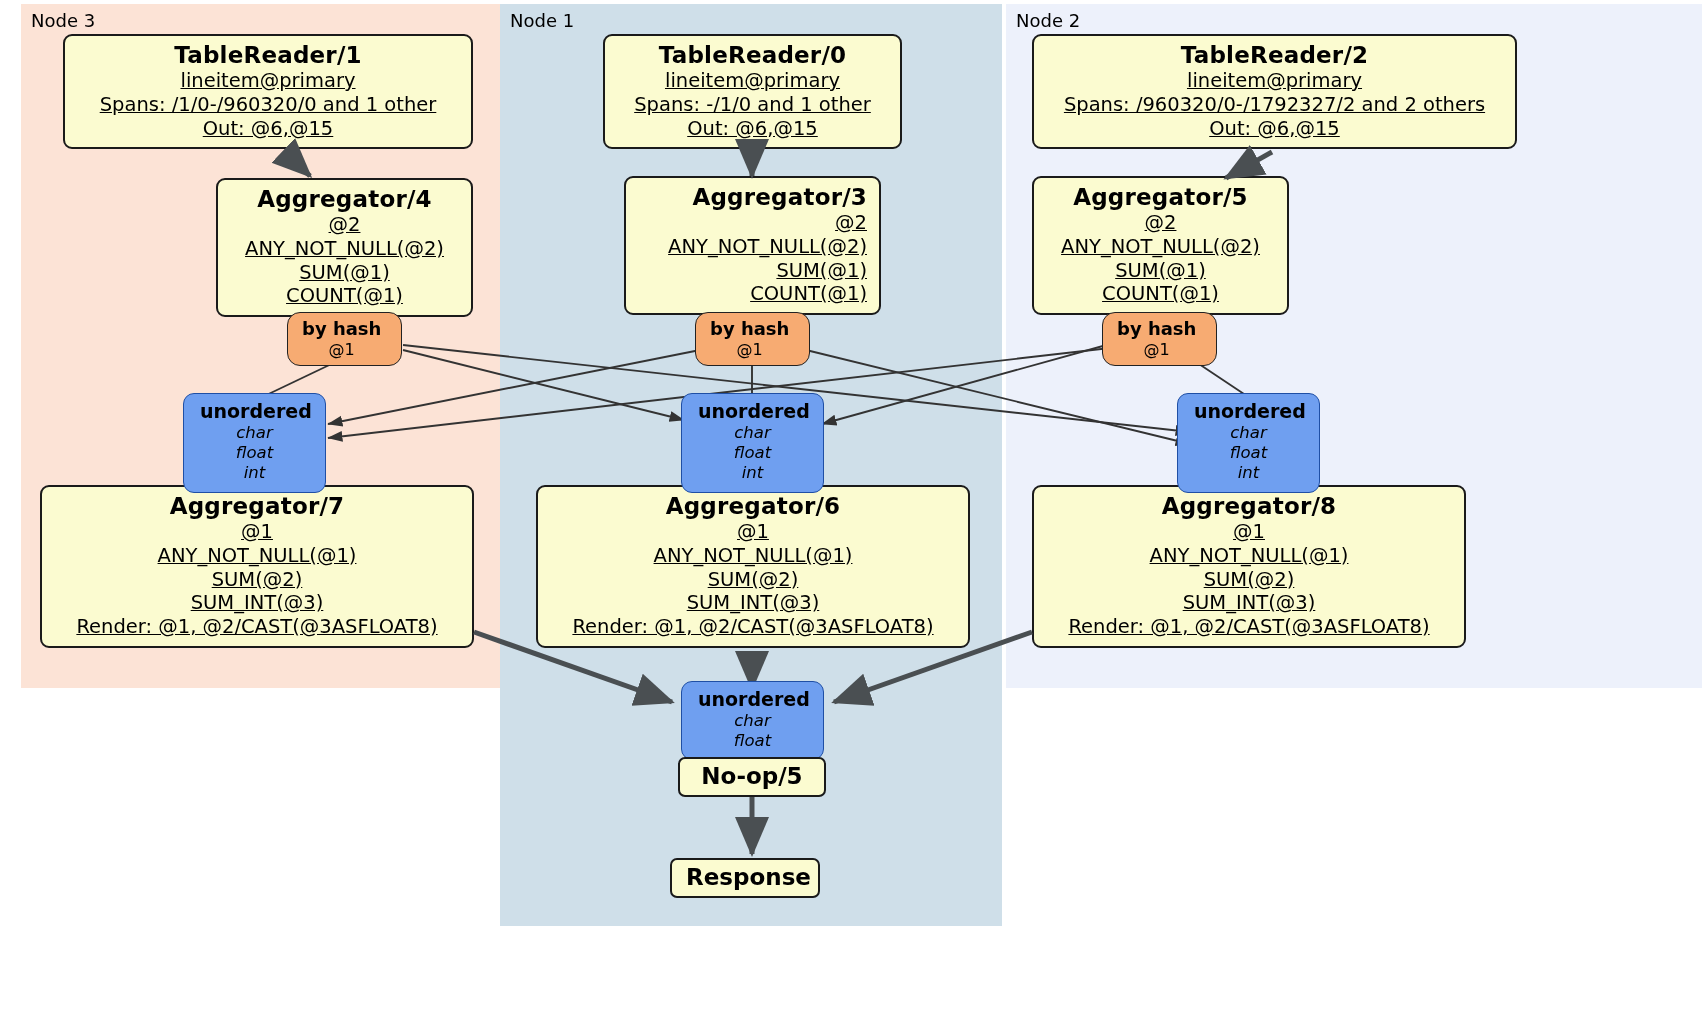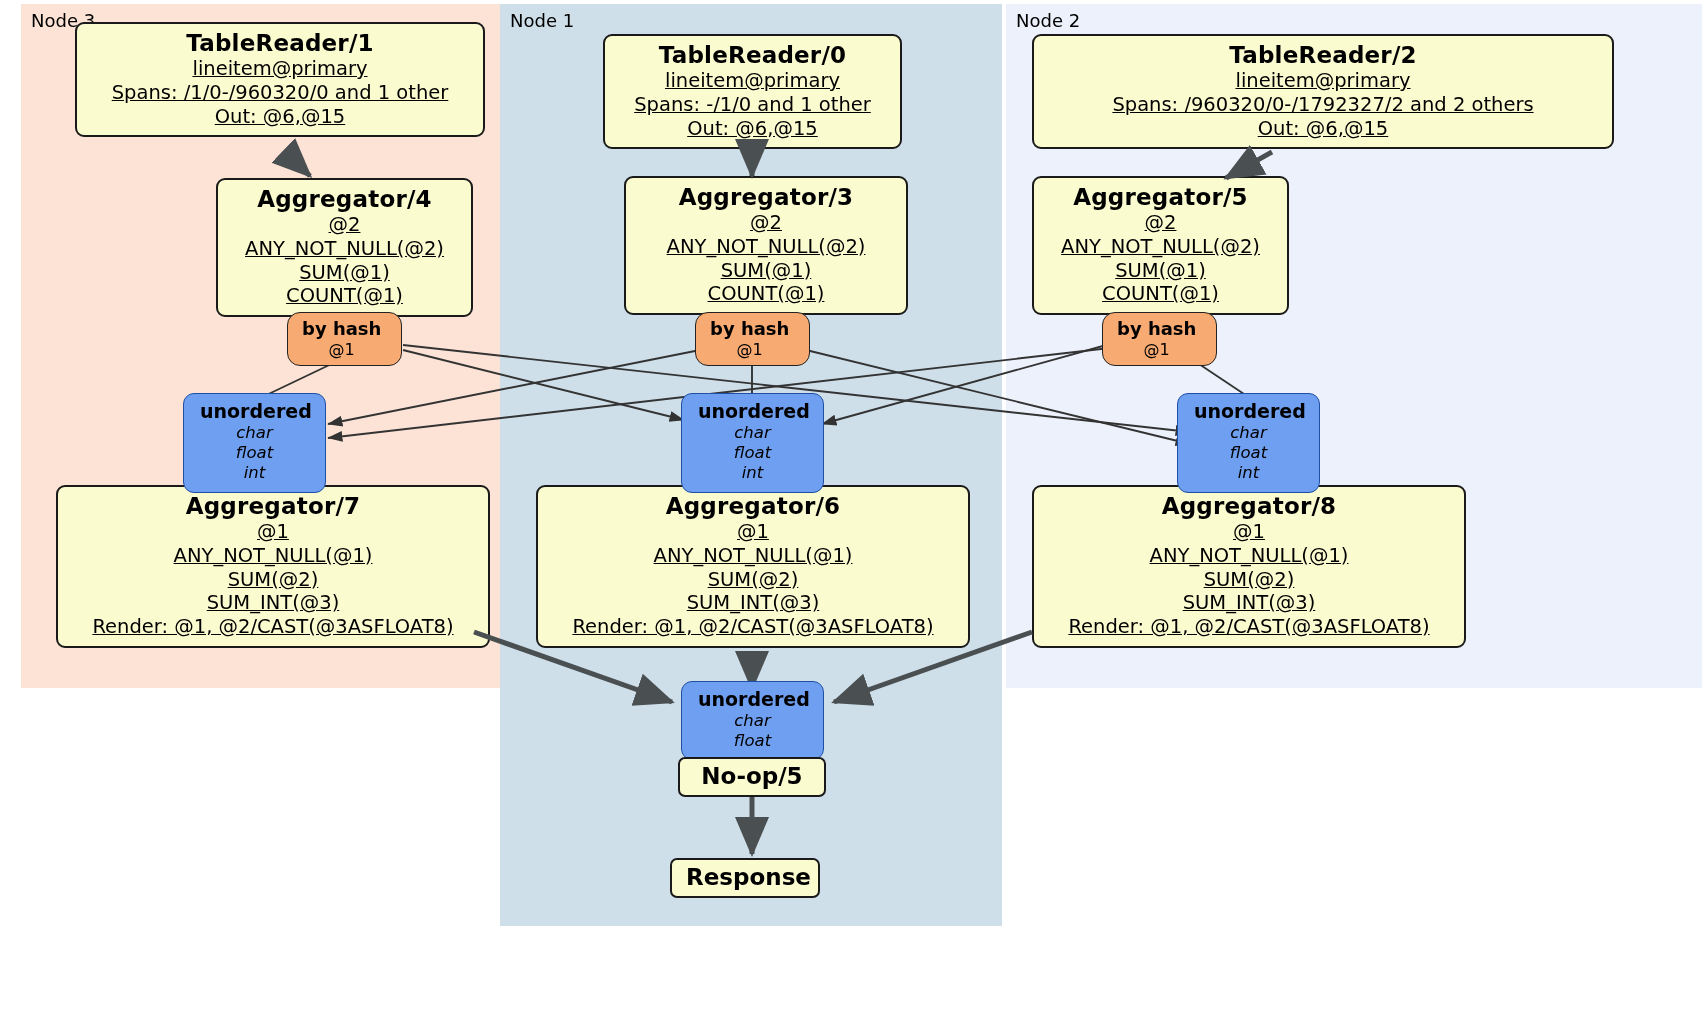--- a/index.html
+++ b/index.html
@@ -152,21 +152,21 @@
       <path d="M752,358 L752,396"></path>
       <path d="M700,350 L328,424" marker-end="url(#arrThin)"></path>
       <path d="M806,350 L1190,444" marker-end="url(#arrThin)"></path>
 
       <path d="M1190,358 L1250,398"></path>
       <path d="M1110,348 L328,438" marker-end="url(#arrThin)"></path>
       <path d="M1110,344 L822,424" marker-end="url(#arrThin)"></path>
     </g>
   </svg>
 
-  <div class="gnode proc" style="left:63px; top:22px; width:410px;margin-left:12px;">
+  <div class="gnode proc" style="left:63px; top:34px; width:410px;">
     <div class="ttl">TableReader/1</div>
     <div class="ln">lineitem@primary</div>
     <div class="ln">Spans: /1/0-/960320/0 and 1 other</div>
     <div class="ln">Out: @6,@15</div>
   </div>
 
   <div class="gnode proc" style="left:216px; top:178px; width:257px;">
     <div class="ttl">Aggregator/4</div>
     <div class="ln">@2</div>
     <div class="ln">ANY_NOT_NULL(@2)</div>
@@ -179,37 +179,37 @@
     <div class="ln">@1</div>
   </div>
 
   <div class="gnode sync" style="left:183px; top:393px; width:143px;">
     <div class="ttl">unordered</div>
     <div class="ln">char</div>
     <div class="ln">float</div>
     <div class="ln">int</div>
   </div>
 
-  <div class="gnode proc" style="left:56px; top:485px; width:434px;">
+  <div class="gnode proc" style="left:40px; top:485px; width:434px;">
     <div class="ttl">Aggregator/7</div>
     <div class="ln">@1</div>
     <div class="ln">ANY_NOT_NULL(@1)</div>
     <div class="ln">SUM(@2)</div>
     <div class="ln">SUM_INT(@3)</div>
     <div class="ln">Render: @1, @2/CAST(@3ASFLOAT8)</div>
   </div>
 
   <div class="gnode proc" style="left:603px; top:34px; width:299px;">
     <div class="ttl">TableReader/0</div>
     <div class="ln">lineitem@primary</div>
     <div class="ln">Spans: -/1/0 and 1 other</div>
     <div class="ln">Out: @6,@15</div>
   </div>
 
-  <div class="gnode proc" style="left:624px; top:176px; width:284px;">
+  <div class="gnode proc" style="left:624px; top:176px; width:257px;text-align:right;">
     <div class="ttl">Aggregator/3</div>
     <div class="ln">@2</div>
     <div class="ln">ANY_NOT_NULL(@2)</div>
     <div class="ln">SUM(@1)</div>
     <div class="ln">COUNT(@1)</div>
   </div>
 
   <div class="gnode router" style="left:695px; top:312px;">
     <div class="ttl">by hash</div>
     <div class="ln">@1</div>
@@ -238,21 +238,21 @@
   </div>
 
   <div class="gnode smallbox" style="left:678px; top:757px; width:148px;">
     <div>No-op/5</div>
   </div>
 
   <div class="gnode smallbox" style="left:670px; top:858px; width:150px;">
     <div>Response</div>
   </div>
 
-  <div class="gnode proc" style="left:1032px; top:34px; width:582px;">
+  <div class="gnode proc" style="left:1032px; top:34px; width:485px;">
     <div class="ttl">TableReader/2</div>
     <div class="ln">lineitem@primary</div>
     <div class="ln">Spans: /960320/0-/1792327/2 and 2 others</div>
     <div class="ln">Out: @6,@15</div>
   </div>
 
   <div class="gnode proc" style="left:1032px; top:176px; width:257px;">
     <div class="ttl">Aggregator/5</div>
     <div class="ln">@2</div>
     <div class="ln">ANY_NOT_NULL(@2)</div>

